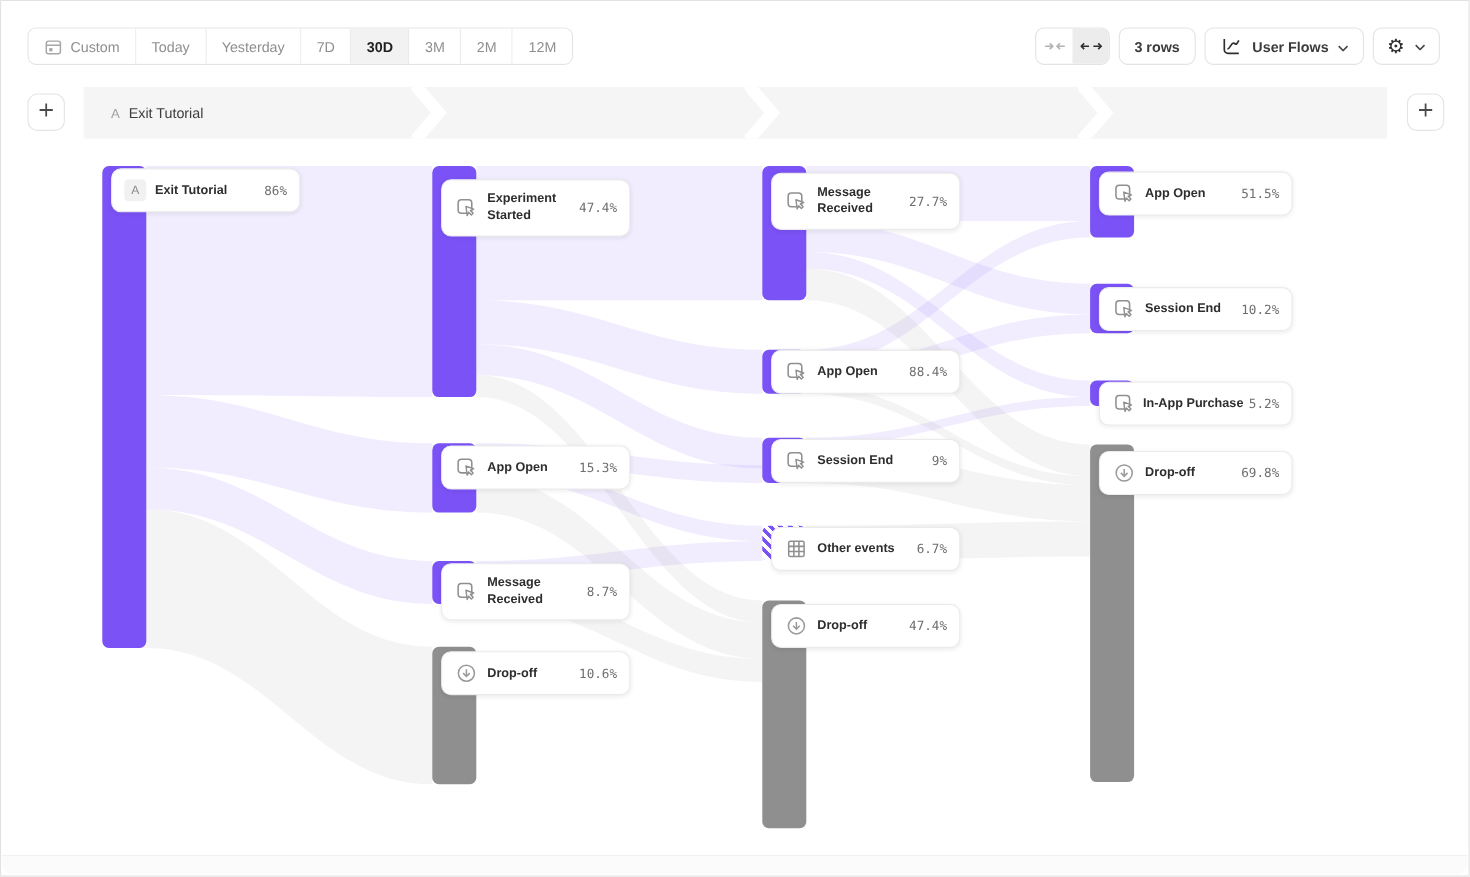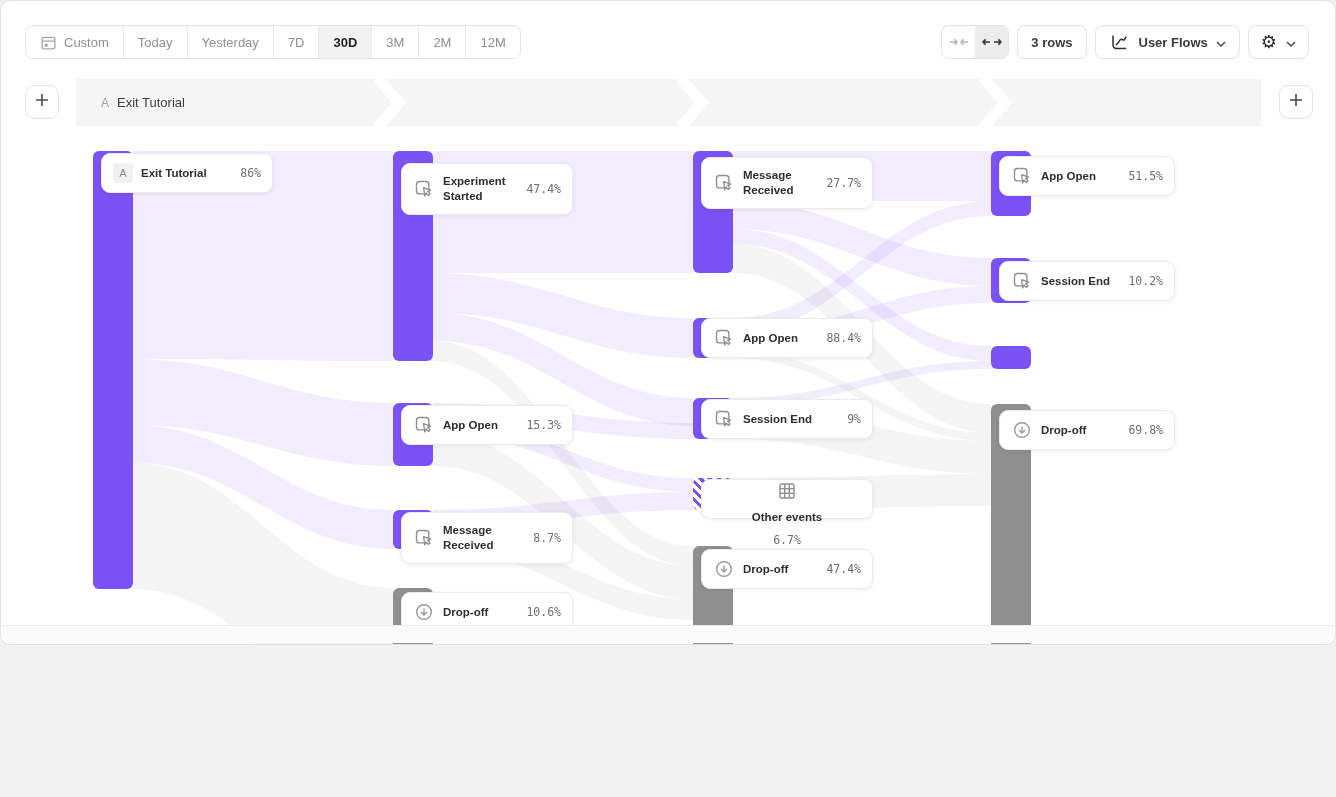--- a/index.html
+++ b/index.html
@@ -1,17 +1,17 @@
 <!DOCTYPE html>
 <html><head>
 <meta charset="utf-8">
 <style>
   html,body{margin:0;padding:0;background:#f1f1f1;font-family:"Liberation Sans",sans-serif;}
-  .app{position:relative;width:1336px;height:645px;background:#ffffff;border:1px solid #e2e2e2;
-       border-radius:10px;box-sizing:border-box;overflow:hidden;}
+  .app{position:relative;width:1336px;height:797px;background:#ffffff;border:1px solid #e2e2e2;
+       border-radius:1px;box-sizing:border-box;overflow:hidden;}
 
   
   .toolbar{position:absolute;top:24px;left:24px;right:26px;height:34px;display:flex;
            justify-content:space-between;align-items:center;}
   .seg-group{display:flex;align-items:stretch;height:34px;border:1px solid #e3e3e3;border-radius:8px;
              background:#fff;overflow:hidden;box-sizing:border-box;}
   .seg{display:flex;align-items:center;gap:7px;padding:0 14px;font-size:13px;color:#8f8f8f;
        border-right:1px solid #e9e9e9;cursor:pointer;white-space:nowrap;background:#fff;}
   .seg:last-child{border-right:none;}
   .seg.active{background:#f2f2f2;color:#1f1f1f;font-weight:700;}
@@ -316,21 +316,21 @@
     <span class="ncicon">
         <svg width="20" height="20" viewBox="0 0 20 20">
       <rect x="2.5" y="2.5" width="12.4" height="12.4" rx="3" fill="none" stroke="#8f8f8f" stroke-width="1.4"></rect>
       <path d="M9.6 8.6 L16.6 11.1 L13.6 12.4 L16.1 14.9 L14.5 16.5 L12 14 L10.7 17 Z" fill="#ffffff" stroke="#8f8f8f" stroke-width="1.3" stroke-linejoin="round"></path>
         </svg>
       </span>
     <span class="nclabel">Session End</span>
     <span class="ncpct">9%</span>
   </div>
 
-  <div class="node-card" style="left:700px;top:478px;width:172px;height:40px;flex-direction:column;">
+  <div class="node-card" style="left:700px;top:478px;width:172px;height:40px;">
     <span class="ncicon">
         <svg width="20" height="20" viewBox="0 0 20 20">
       <g fill="none" stroke="#8f8f8f" stroke-width="1.4">
             <rect x="3" y="3" width="14" height="14" rx="1.5"></rect>
       <line x1="7.7" y1="3" x2="7.7" y2="17"></line>
             <line x1="12.3" y1="3" x2="12.3" y2="17"></line>
       <line x1="3" y1="7.7" x2="17" y2="7.7"></line>
             <line x1="3" y1="12.3" x2="17" y2="12.3"></line>
           </g>
         </svg>
@@ -368,20 +368,30 @@
     <span class="ncicon">
         <svg width="20" height="20" viewBox="0 0 20 20">
       <rect x="2.5" y="2.5" width="12.4" height="12.4" rx="3" fill="none" stroke="#8f8f8f" stroke-width="1.4"></rect>
       <path d="M9.6 8.6 L16.6 11.1 L13.6 12.4 L16.1 14.9 L14.5 16.5 L12 14 L10.7 17 Z" fill="#ffffff" stroke="#8f8f8f" stroke-width="1.3" stroke-linejoin="round"></path>
         </svg>
       </span>
     <span class="nclabel">Session End</span>
     <span class="ncpct">10.2%</span>
   </div>
 
+  <div class="node-card" style="left:998px;top:346px;width:176px;height:40px;gap:6px;">
+    <span class="ncicon">
+        <svg width="20" height="20" viewBox="0 0 20 20">
+      <rect x="2.5" y="2.5" width="12.4" height="12.4" rx="3" fill="none" stroke="#8f8f8f" stroke-width="1.4"></rect>
+      <path d="M9.6 8.6 L16.6 11.1 L13.6 12.4 L16.1 14.9 L14.5 16.5 L12 14 L10.7 17 Z" fill="#ffffff" stroke="#8f8f8f" stroke-width="1.3" stroke-linejoin="round"></path>
+        </svg>
+      </span>
+    <span class="nclabel" style="white-space:nowrap;">In-App Purchase</span>
+    <span class="ncpct">5.2%</span>
+  </div>
 
   <div class="node-card" style="left:998px;top:409px;width:176px;height:40px;">
     <span class="ncicon">
         <svg width="20" height="20" viewBox="0 0 20 20">
       <g fill="none" stroke="#9a9a9a" stroke-width="1.4">
             <circle cx="10" cy="10" r="7.3"></circle>
       <line x1="10" y1="6.4" x2="10" y2="12.6"></line>
             <polyline points="7,9.9 10,13 13,9.9"></polyline>
           </g>
         </svg>

